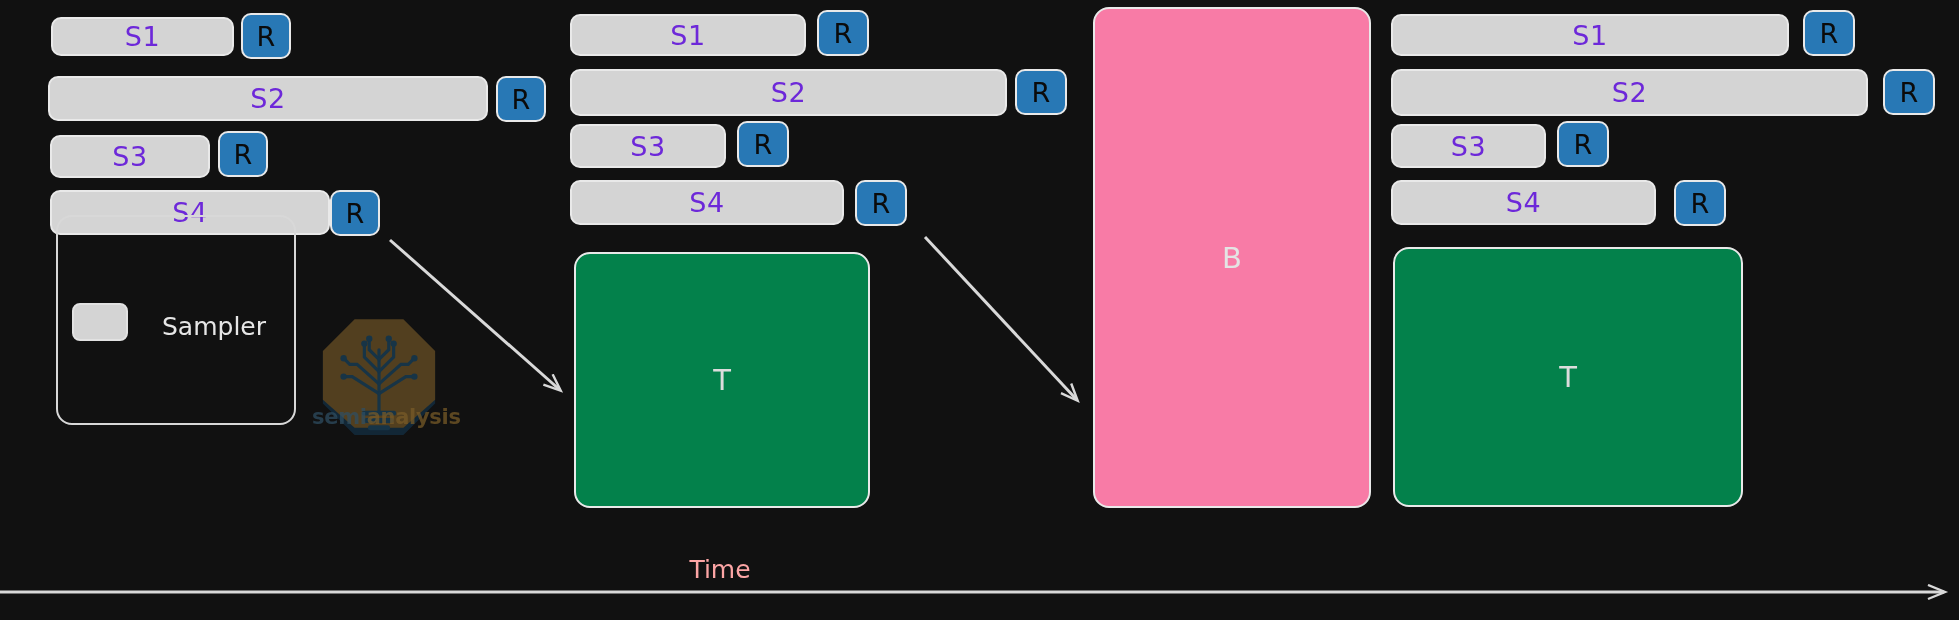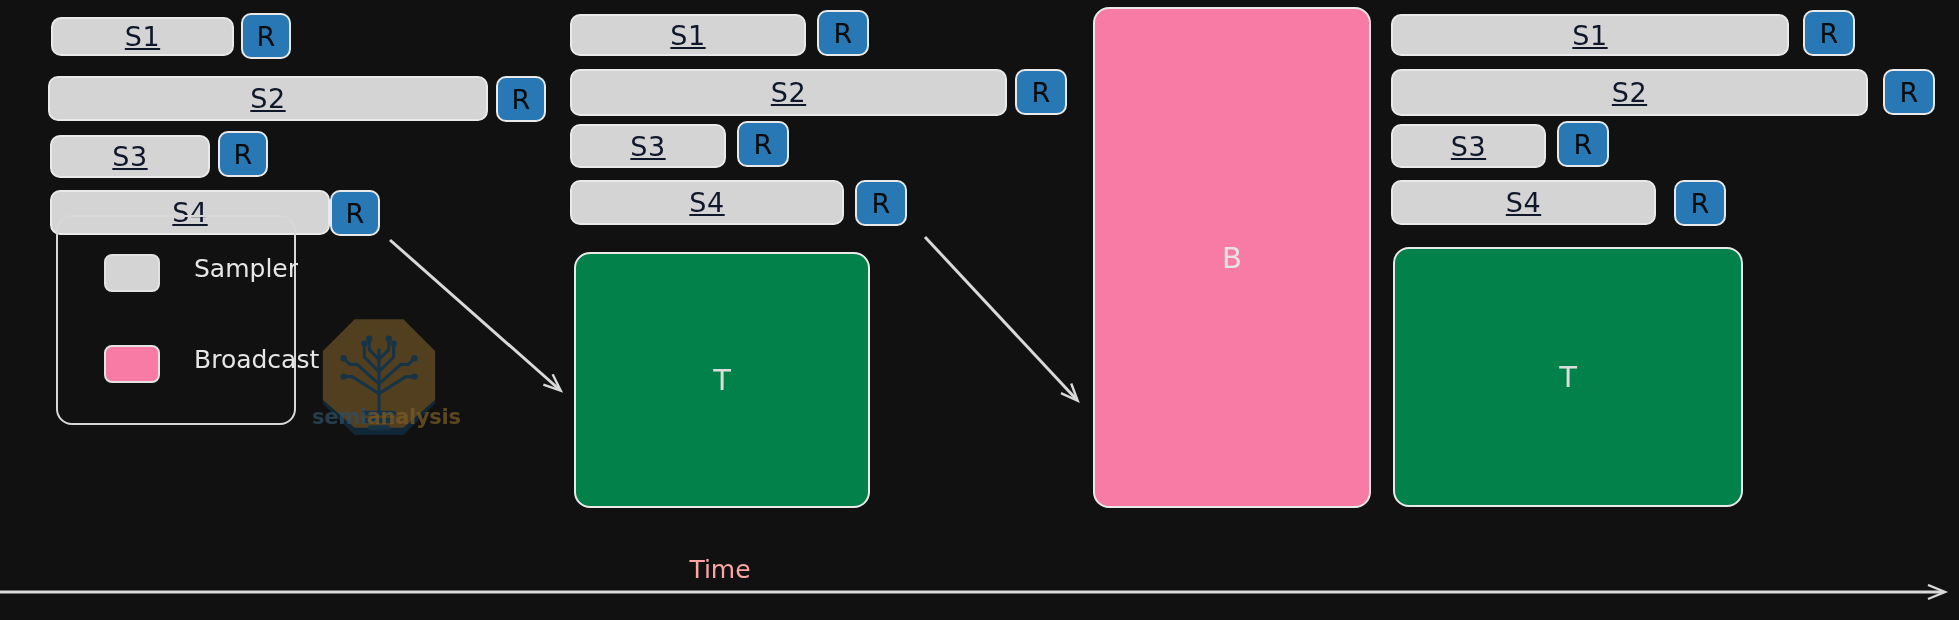--- a/index.html
+++ b/index.html
@@ -25,24 +25,23 @@
     display: flex;
     align-items: center;
     justify-content: center;
   }
 
   .sampler-bar {
     background: #d4d4d4;
     border-color: #e9e9e9;
   }
   .sampler-bar .lbl {
-    color: #0f172a;
+    color: #6d28d9;
     font-size: 27px;
     letter-spacing: 0.5px;
-    text-decoration: underline;
   }
 
   .reward-box {
     background: #2878b5;
     border-color: #e9e9e9;
   }
   .reward-box .lbl {
     color: #0b0b0b;
     font-size: 27px;
   }
@@ -78,24 +77,23 @@
     border-radius: 16px;
     box-sizing: border-box;
     padding: 12px 0 12px 0;
     display: flex;
     flex-direction: column;
     justify-content: space-around;
     background: transparent;
   }
   .legend-row {
     display: flex;
-    align-items: flex-start;
+    align-items: flex-end;
     height: 42px;
     padding-left: 14px;
-    margin-left: 32px;
   }
   .legend-swatch {
     width: 56px;
     height: 38px;
     border-radius: 8px;
     border: 2px solid #e2e2e2;
     box-sizing: border-box;
     flex: 0 0 auto;
   }
   .legend-text {
@@ -234,24 +232,20 @@
     </div>
 
   <div class="blk broadcast-box" id="broadcast-box" style="left: 1093px; top: 7px; width: 278px; height: 501px;">
     <span class="lbl">B</span>
   </div>
 
   <div id="legend">
     <div class="legend-row">
       <span class="legend-swatch" style="background:#d4d4d4"></span>
       <span class="legend-text">Sampler</span>
-    </div>
-    <div class="legend-row">
-      <span class="legend-swatch" style="background:#f87ba6"></span>
-      <span class="legend-text">Broadcast</span>
     </div>
   </div>
 
   <div id="watermark">
     <svg viewBox="0 0 100 100" width="122" height="122">
       <polygon points="30,4 70,4 96,30 96,70 70,96 30,96 4,70 4,30" fill="#13354e"></polygon>
       <polygon points="30,1 70,1 96,27 96,67 70,90 30,90 4,67 4,27" fill="#7a5c28"></polygon>
       <g stroke="#1b4a67" stroke-width="2.6" fill="none" stroke-linecap="round">
         <path d="M50,78 L50,26"></path>
         <path d="M50,44 L38,32 L38,22"></path>

